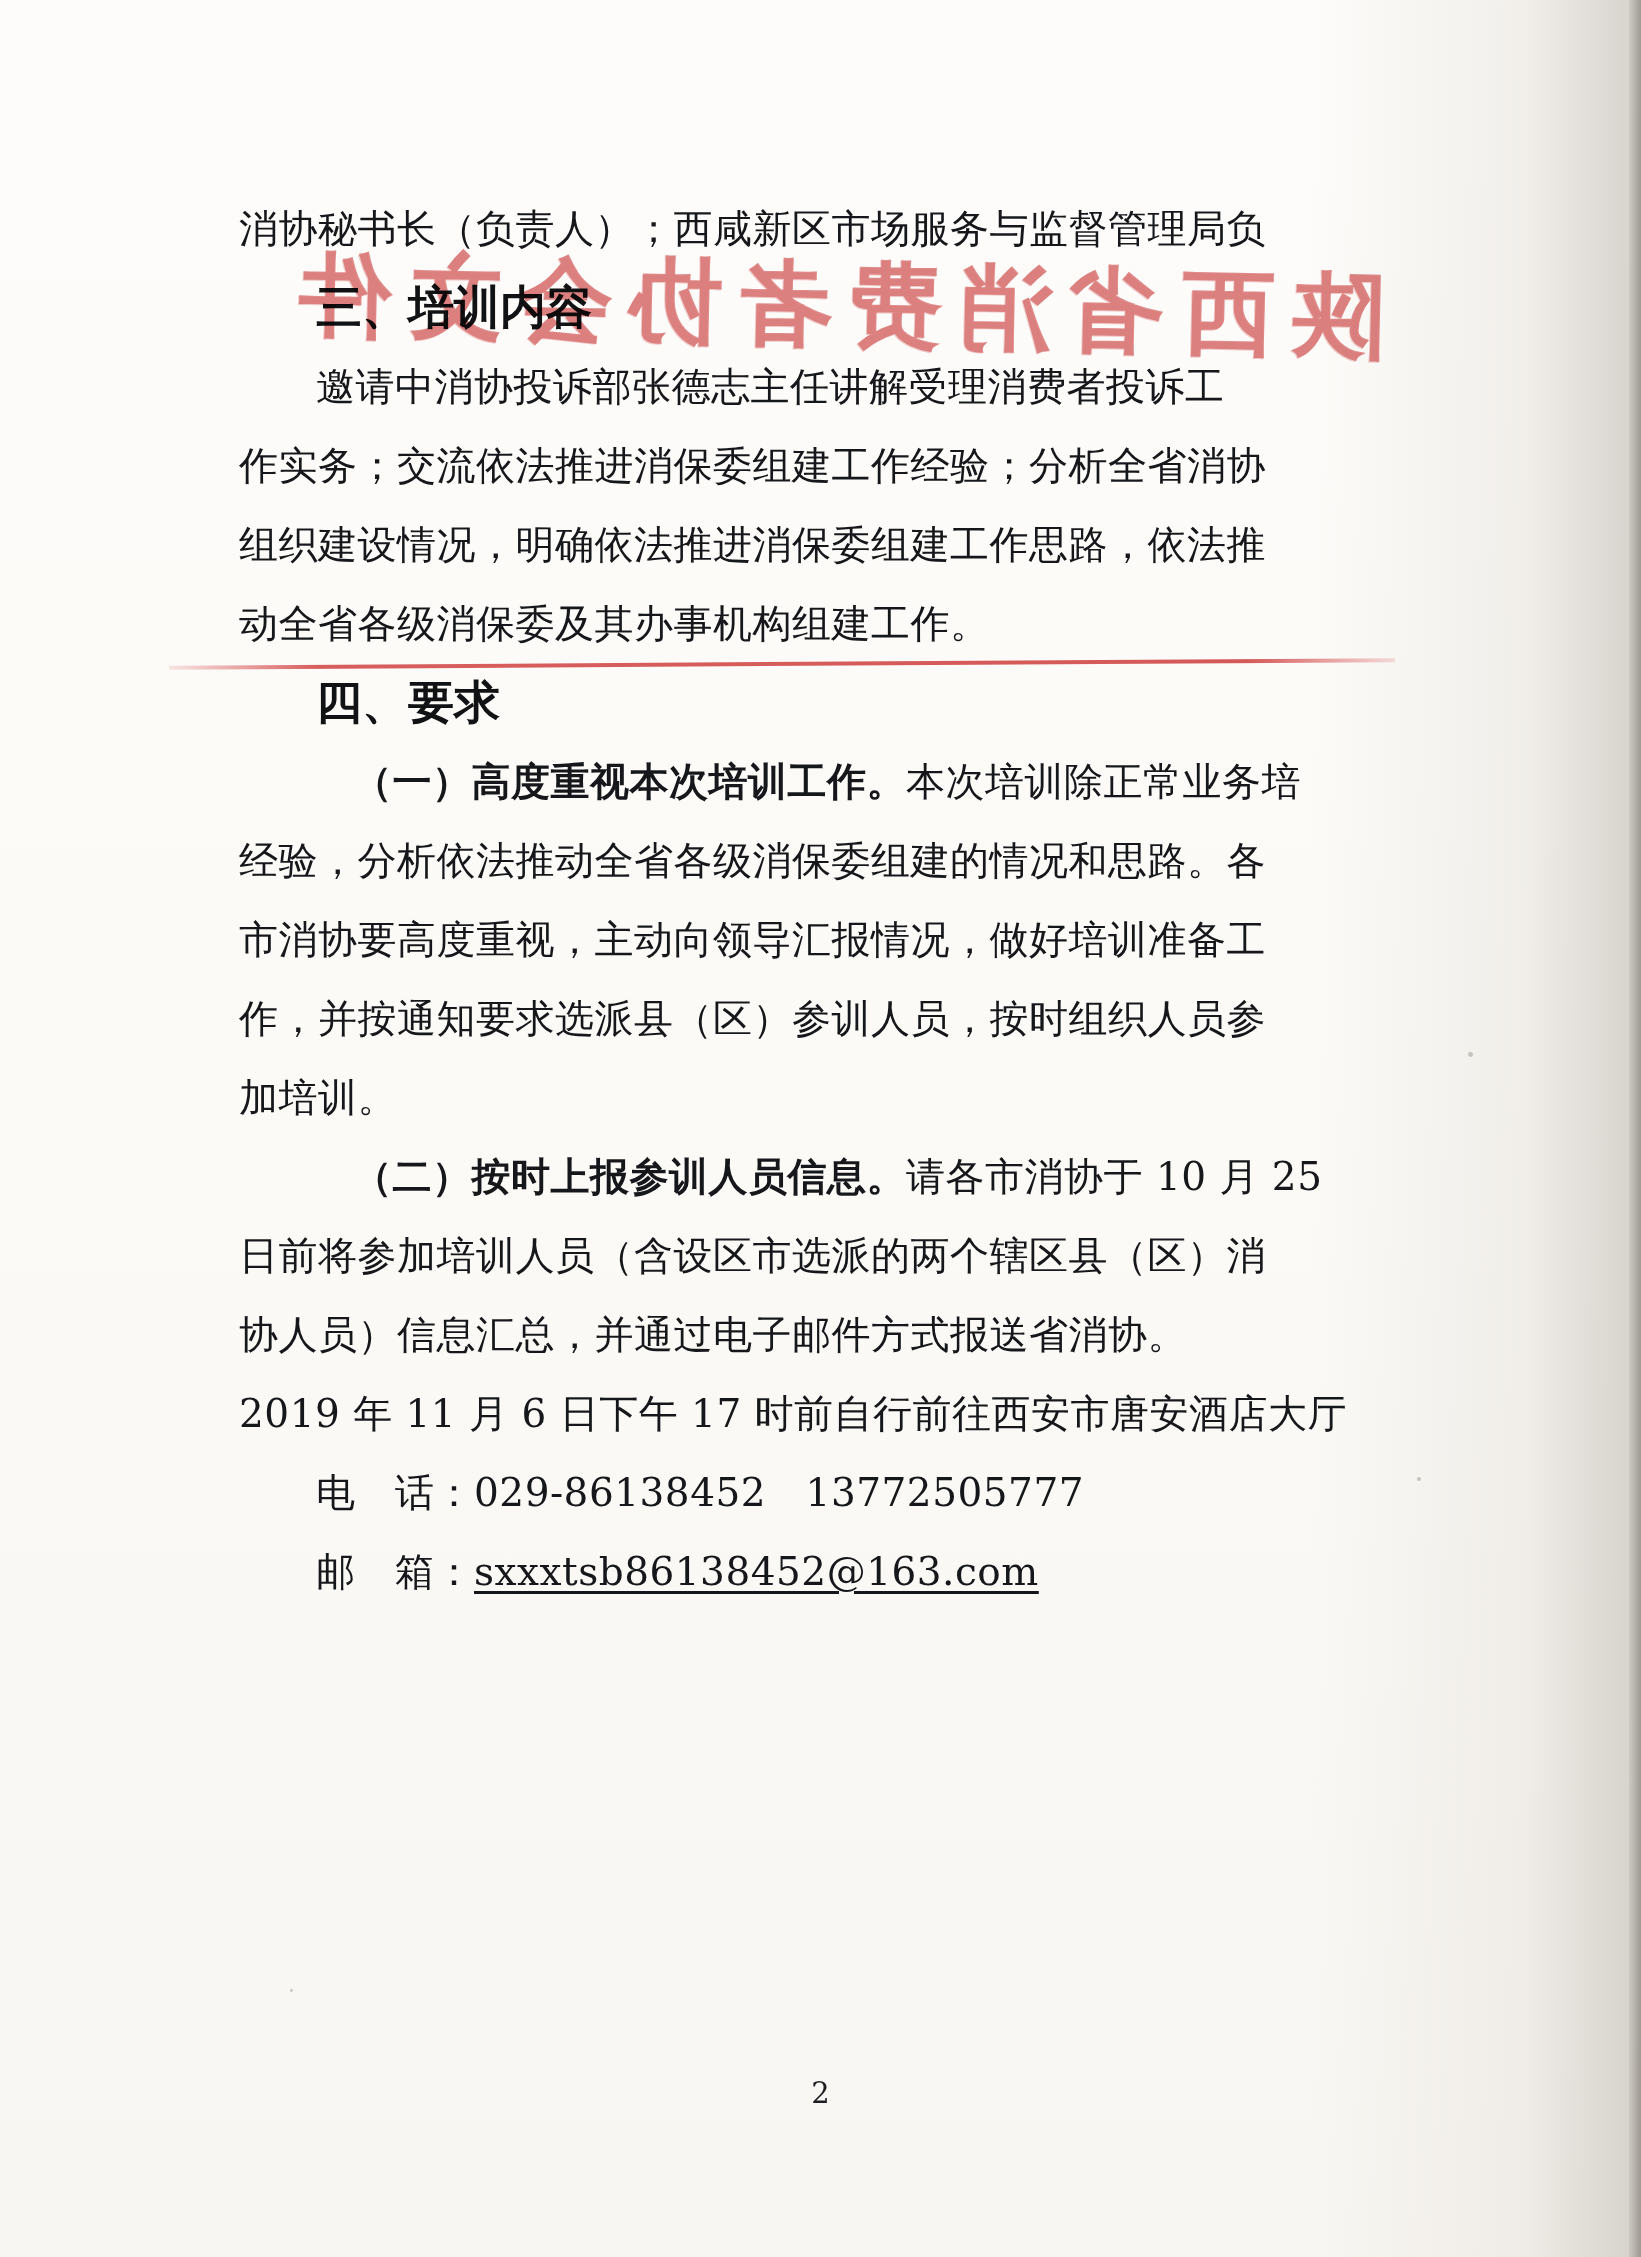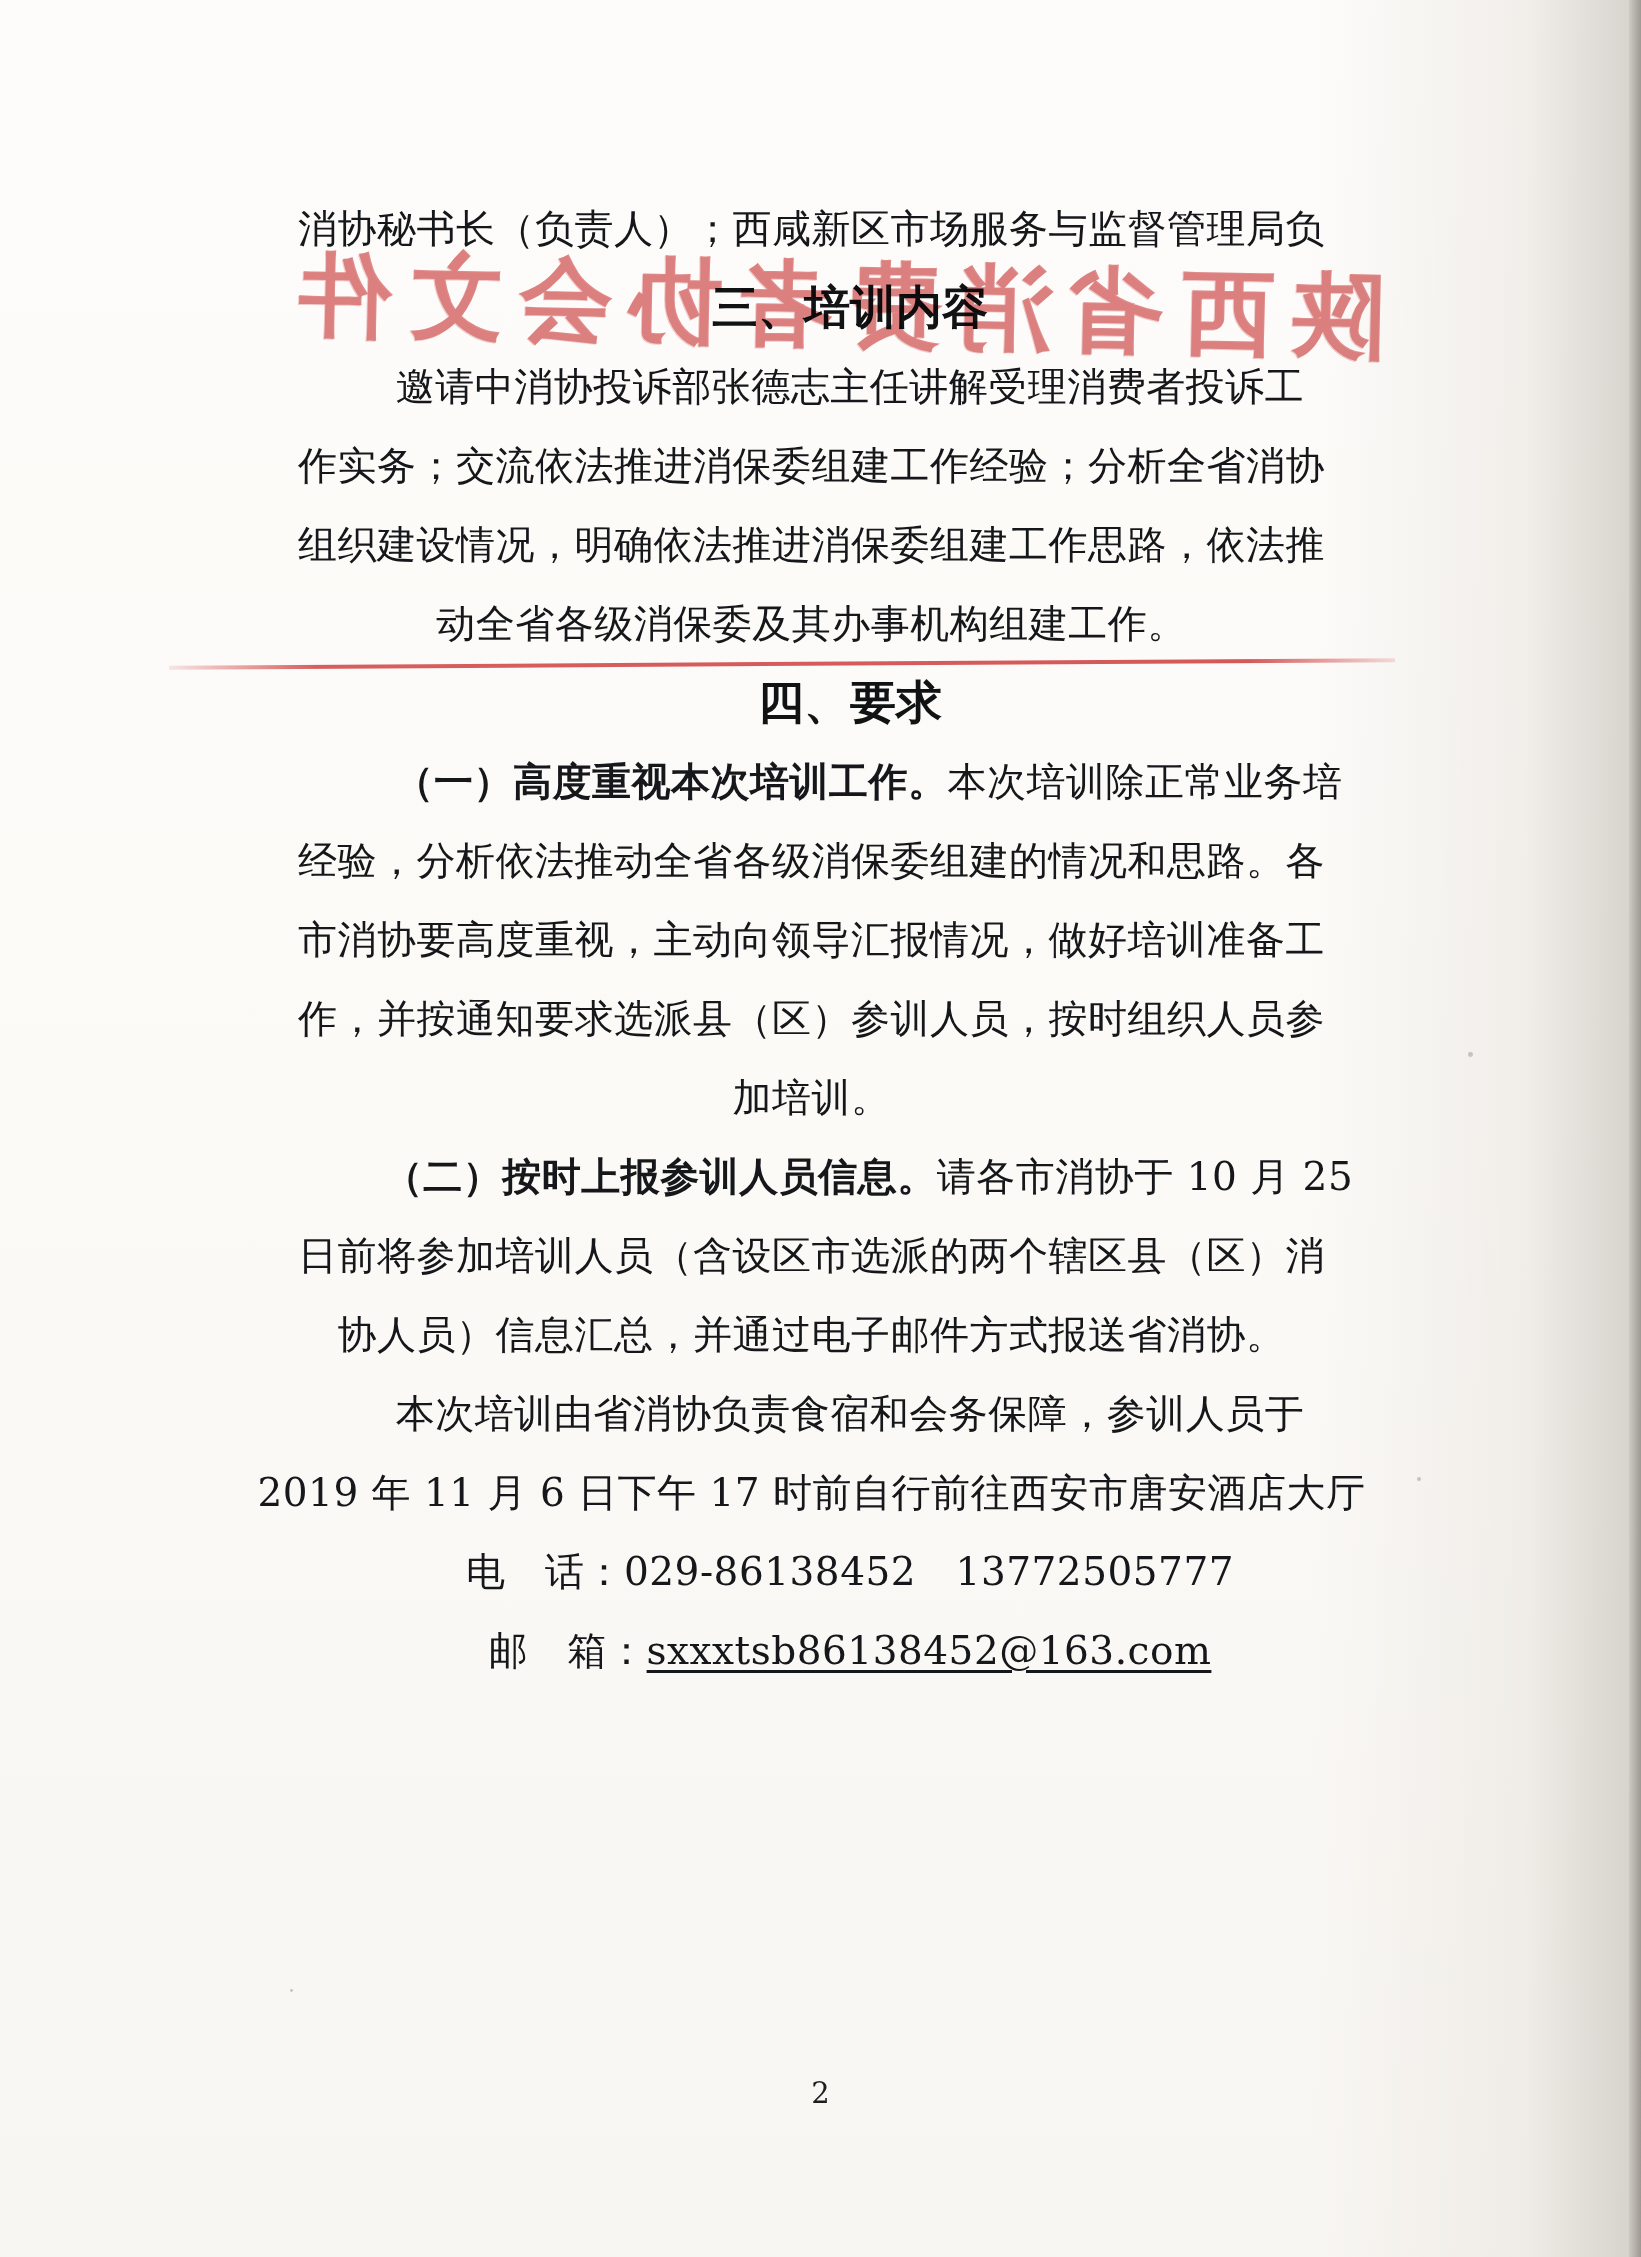--- a/index.html
+++ b/index.html
@@ -31,21 +31,20 @@
     width: 11.6px;
     height: 100%;
     background: linear-gradient(to right, rgba(120,115,108,0.10), rgba(90,85,80,0.45));
     pointer-events: none;
   }
   .content {
     position: absolute;
     left: 239px;
     top: 189px;
     width: 1145px;
-    text-align: center;
   }
   .line {
     font-size: 39px;
     line-height: 79px;
     color: #15171a;
     letter-spacing: 0.5px;
     white-space: pre;
   }
   .indent {
     text-indent: 77px;
@@ -132,21 +131,20 @@
     <div class="line">动全省各级消保委及其办事机构组建工作。</div>
     <div class="heading">四、要求</div>
     <div class="line indent"><span class="semibold">（一）高度重视本次培训工作。</span><span>本次培训除正常业务培</span></div>
     <div class="line">经验，分析依法推动全省各级消保委组建的情况和思路。各</div>
     <div class="line">市消协要高度重视，主动向领导汇报情况，做好培训准备工</div>
     <div class="line">作，并按通知要求选派县（区）参训人员，按时组织人员参</div>
     <div class="line">加培训。</div>
     <div class="line indent"><span class="semibold">（二）按时上报参训人员信息。</span><span>请各市消协于 10 月 25</span></div>
     <div class="line">日前将参加培训人员（含设区市选派的两个辖区县（区）消</div>
     <div class="line">协人员）信息汇总，并通过电子邮件方式报送省消协。</div>
-    <div class="line indent">本次培训由省消协负责食宿和会务保障，参训人员于</div>
     <div class="line">2019 年 11 月 6 日下午 17 时前自行前往西安市唐安酒店大厅</div>
     <div class="line indent">电　话：029-86138452　13772505777</div>
     <div class="line indent"><span>邮　箱：</span><span class="underline-link">sxxxtsb86138452@163.com</span></div>
   </div>
 
   <div class="seal">陕西省消费者协会文件</div>
   <div class="red-underline"></div>
 
   <div class="page-number">2</div>
 

